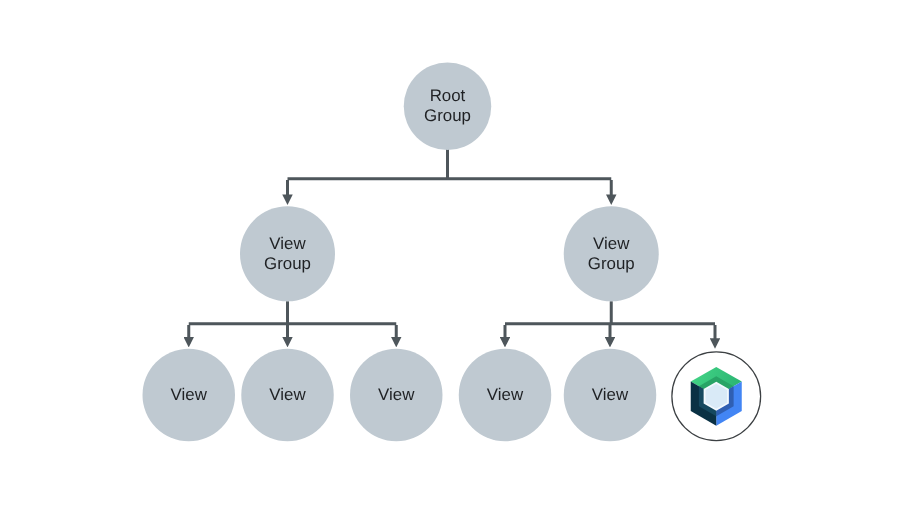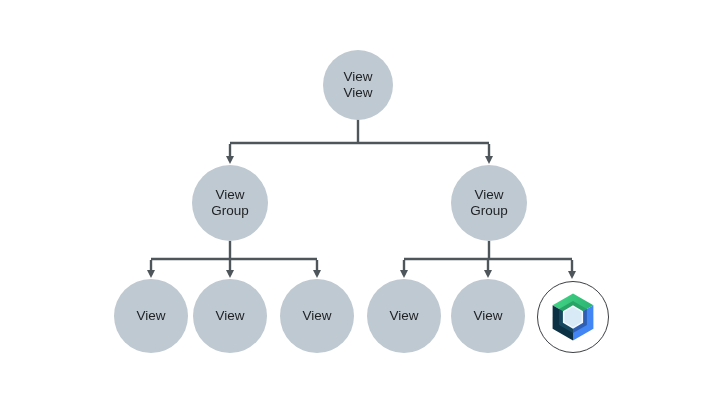--- a/index.html
+++ b/index.html
@@ -66,21 +66,21 @@
     <line class="ln" x1="230" y1="260" x2="230" y2="275" marker-end="url(#arw)"></line>
     <line class="ln" x1="317" y1="260" x2="317" y2="275" marker-end="url(#arw)"></line>
 
     <path class="ln" d="M489 241 V259 M404 259 H572"></path>
     <line class="ln" x1="404" y1="260" x2="404" y2="275" marker-end="url(#arw)"></line>
     <line class="ln" x1="488" y1="260" x2="488" y2="275" marker-end="url(#arw)"></line>
     <line class="ln" x1="572" y1="260" x2="572" y2="276" marker-end="url(#arw)"></line>
   </svg>
 
   <div class="node n-root">
-    <span class="lbl">View View</span>
+    <span class="lbl">Root Group</span>
   </div>
 
   <div class="node n-vg-left">
     <span class="lbl">View Group</span>
   </div>
 
   <div class="node n-vg-right">
     <span class="lbl">View Group</span>
   </div>
 

